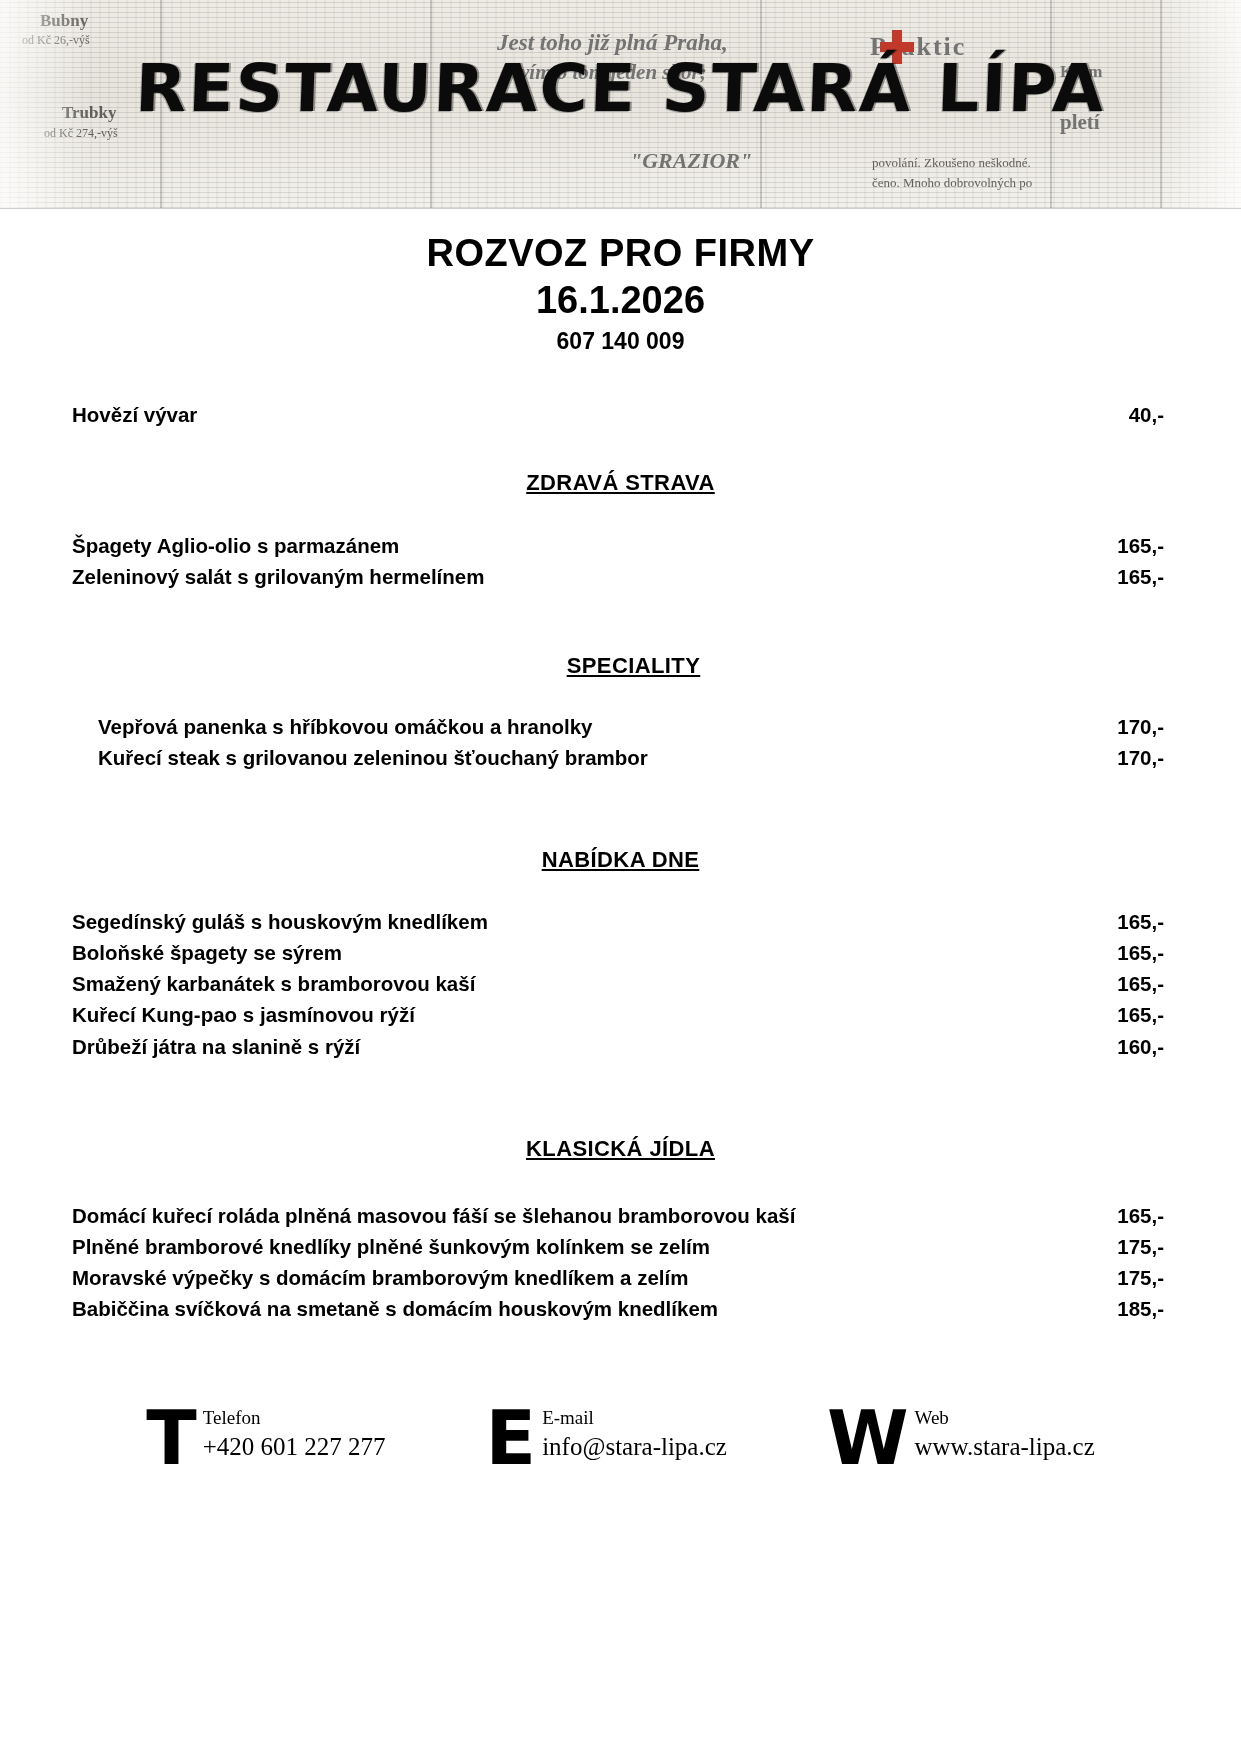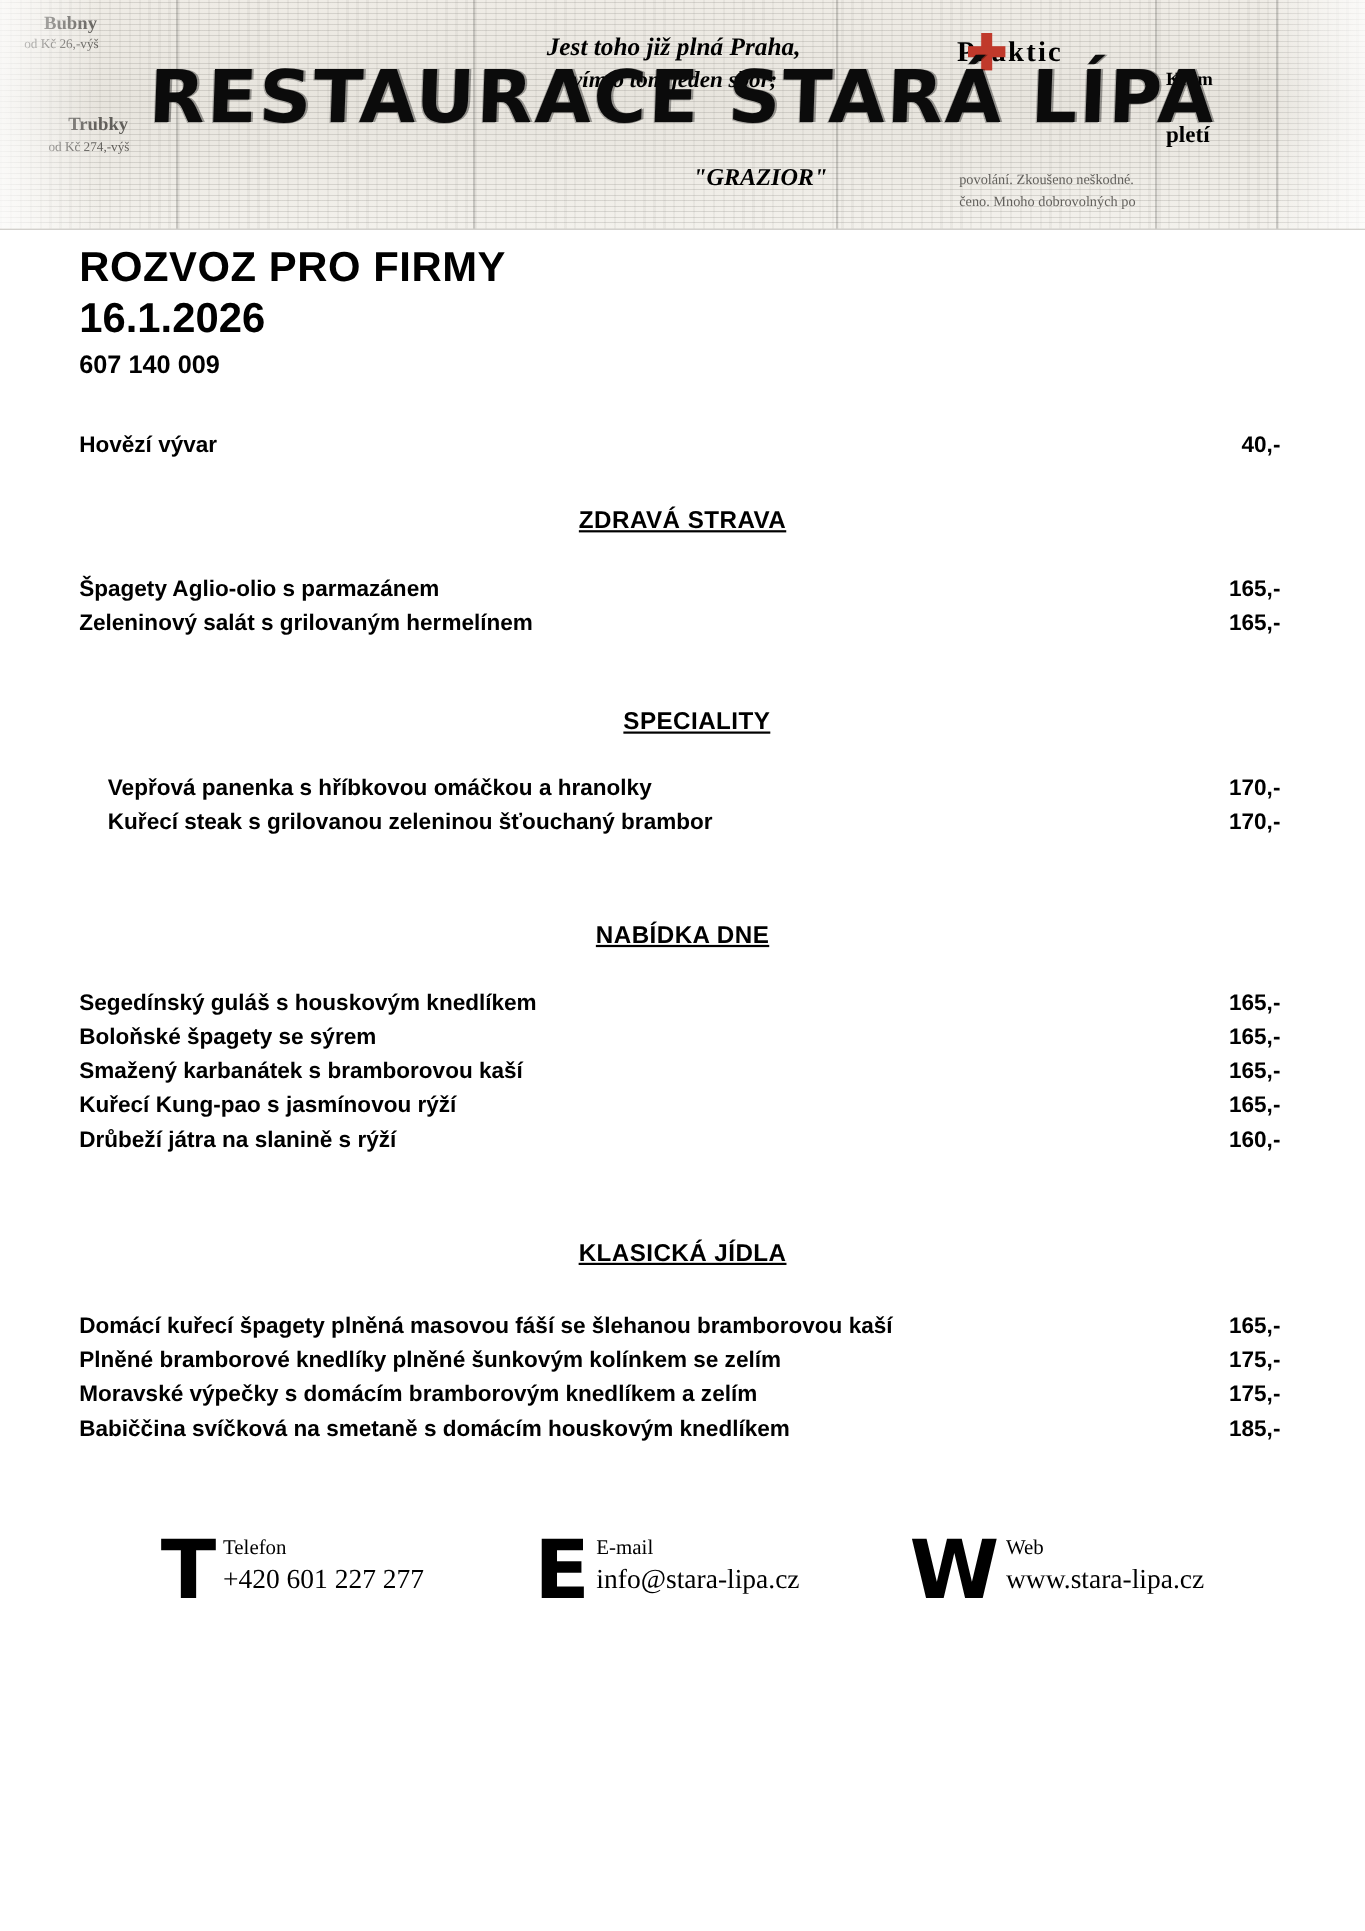--- a/index.html
+++ b/index.html
@@ -44,21 +44,21 @@
     font-family: "Liberation Serif", serif;
     color: #4b4945;
     line-height: 1.25;
     opacity: .85;
   }
   .news-head {
     position: absolute;
     font-family: "Liberation Serif", serif;
     font-weight: bold;
     font-style: italic;
-    color: #000000;
+    color: #737373;
   }
   .banner-title {
     position: absolute;
     left: 0;
     right: 0;
     top: 50px;
     text-align: center;
     font-family: "DejaVu Sans", sans-serif;
     font-weight: bold;
     font-size: 66px;
@@ -87,22 +87,22 @@
     background: #c0392b;
   }
   .red-cross:before { left: 12px; top: 0; width: 10px; height: 34px; }
   .red-cross:after  { top: 12px; left: 0; height: 10px; width: 34px; }
 
   
   .doc {
     padding: 0 72px;
   }
   .title-block {
-    text-align: left;
-    margin-top: 12px;
+    text-align: center;
+    margin-top: 22px;
   }
   .doc-title {
     font-size: 38px;
     font-weight: bold;
     letter-spacing: .5px;
     line-height: 1.2;
   }
   .doc-date {
     font-size: 38px;
     font-weight: bold;
@@ -276,21 +276,21 @@
         <span class="name">Drůbeží játra na slanině s rýží</span>
         <span class="price">160,-</span>
       </div>
     </div>
   </div>
 
   <div class="section sec-klasicka">
     <div class="section-head">KLASICKÁ JÍDLA</div>
     <div class="items">
       <div class="row">
-        <span class="name">Domácí kuřecí špagety plněná masovou fáší se šlehanou bramborovou kaší</span>
+        <span class="name">Domácí kuřecí roláda plněná masovou fáší se šlehanou bramborovou kaší</span>
         <span class="price">165,-</span>
       </div>
       <div class="row">
         <span class="name">Plněné bramborové knedlíky plněné šunkovým kolínkem se zelím</span>
         <span class="price">175,-</span>
       </div>
       <div class="row">
         <span class="name">Moravské výpečky s domácím bramborovým knedlíkem a zelím</span>
         <span class="price">175,-</span>
       </div>

